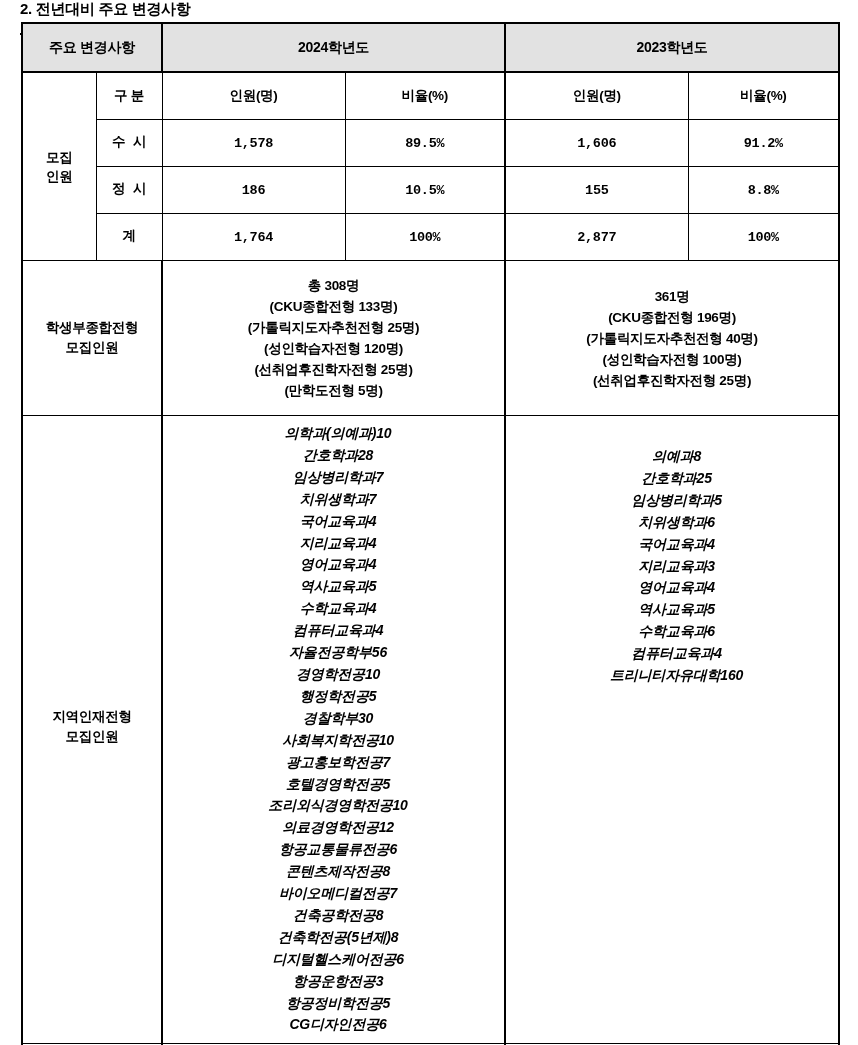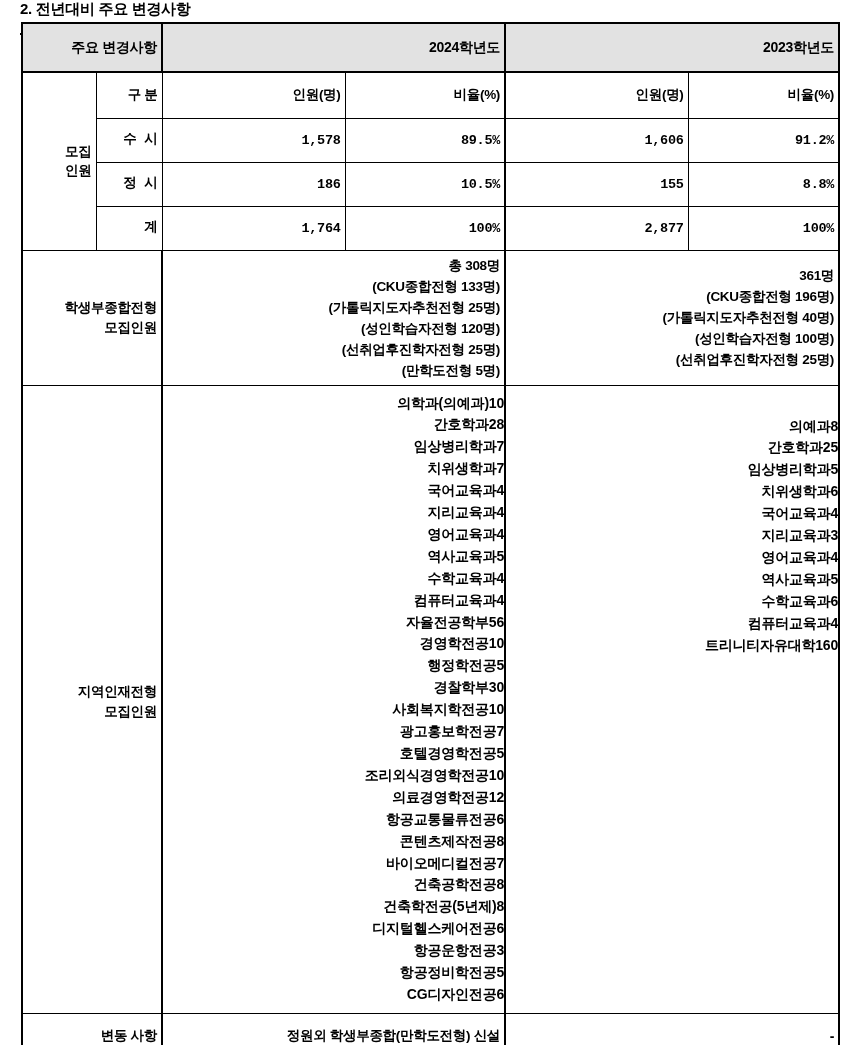--- a/index.html
+++ b/index.html
@@ -41,23 +41,23 @@
   }
 
   table.main {
     width: 817px;
     border-collapse: collapse;
     table-layout: fixed;
     font-size: 13px;
   }
   table.main td {
     border: 1px solid #000;
-    padding: 4px;
+    padding: 14px;
     vertical-align: middle;
-    text-align: right;
+    text-align: center;
     font-weight: bold;
     letter-spacing: -0.3px;
   }
 
   
   table.main {
     border: 2px solid #000;
   }
 
   .hdr {
@@ -80,20 +80,21 @@
   .multi {
     line-height: 21px;
     font-size: 13.5px;
     padding: 7px 0 8px 0;
   }
 
   .list-cell {
     vertical-align: top !important;
     text-align: center;
     padding: 7px 0 7px 9px !important;
+    font-style: italic;
   }
   .list-cell .line {
     line-height: 21.9px;
     font-size: 14px;
     white-space: nowrap;
     letter-spacing: -0.2px;
   }
   .list-cell.right-list { padding-top: 30px !important; }
 
   .vmid-label {

